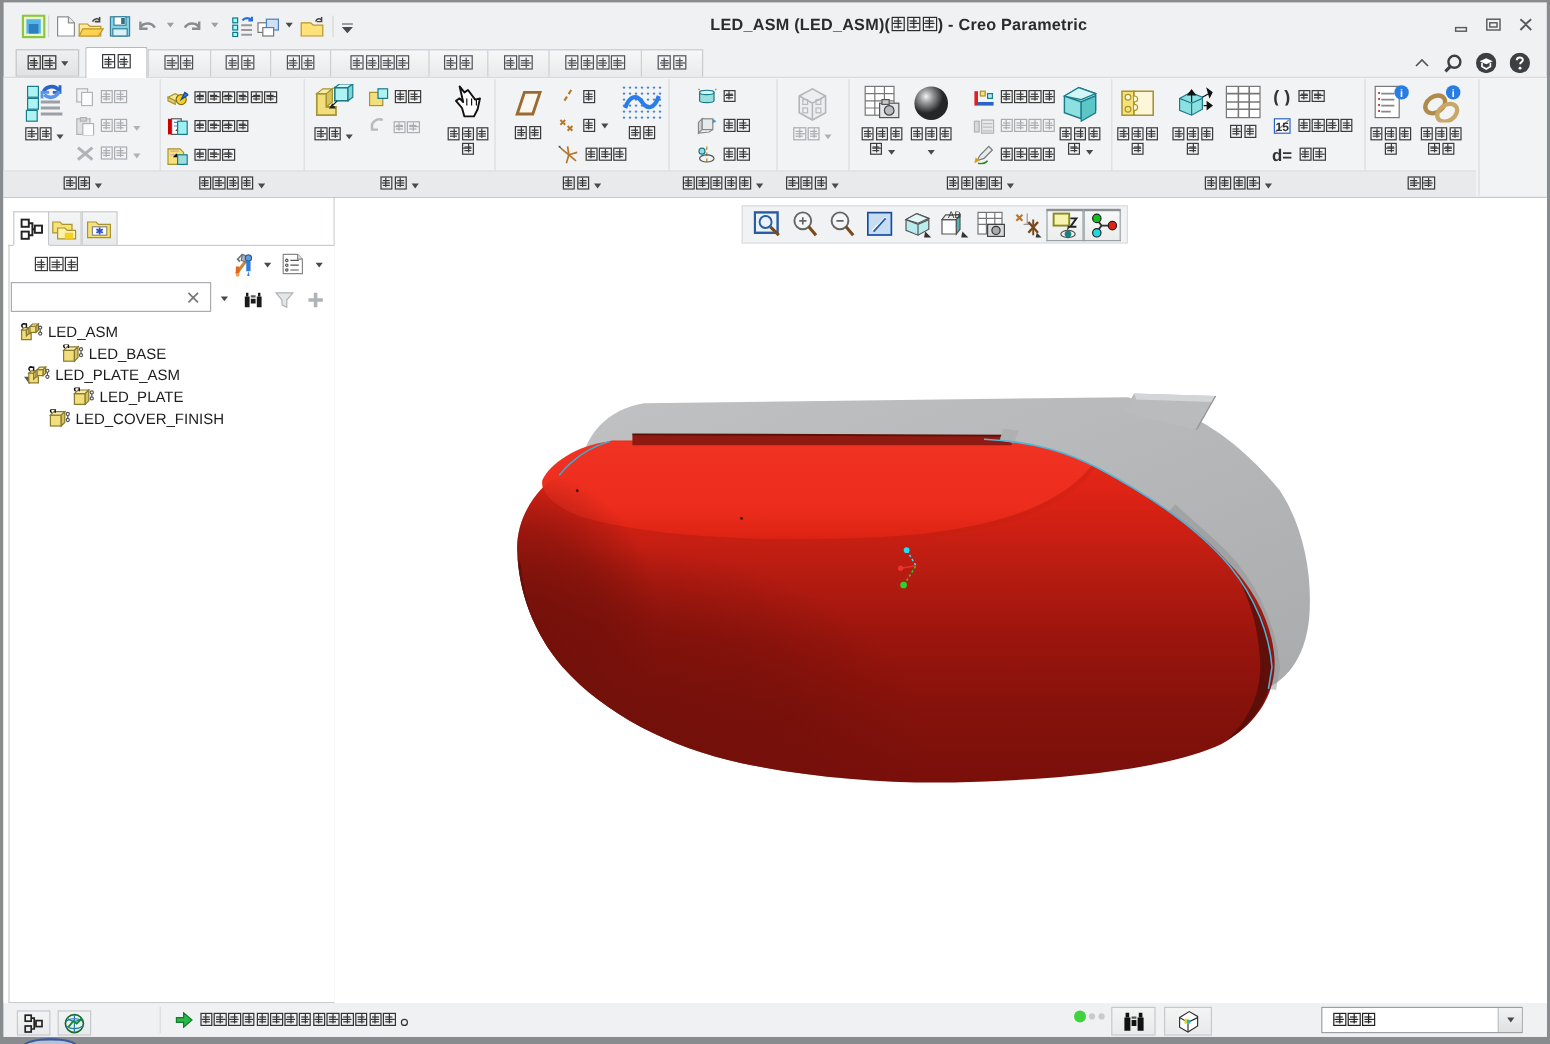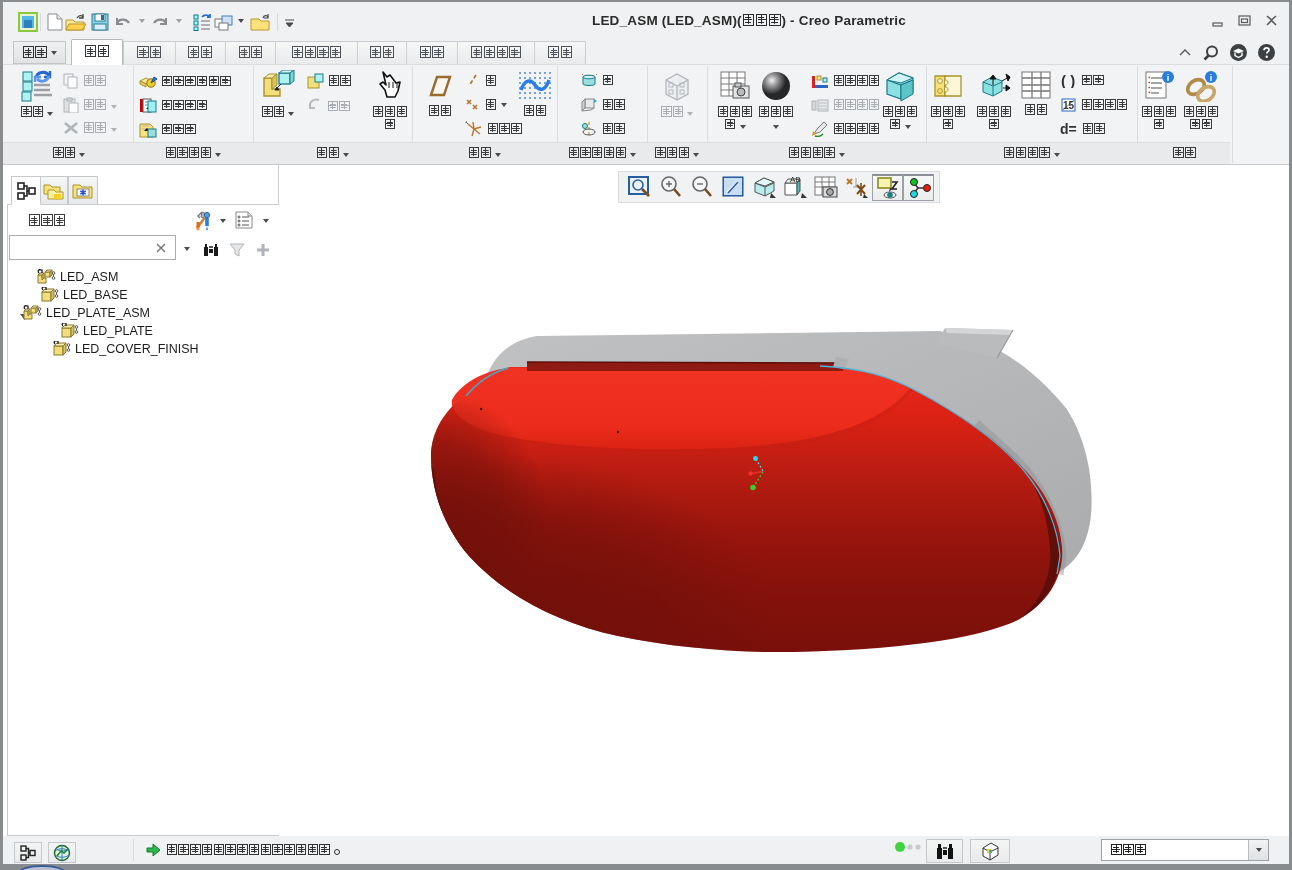--- a/index.html
+++ b/index.html
@@ -527,36 +527,36 @@
               <path d="M8 8h4v4H8z" fill="#1a1a1a"></path>
               <path d="M8 5h4v2H8z" fill="#555"></path>
             </svg></span>
           <span class="ab" style="left:220px;top:37px"><svg width="18" height="16" viewBox="0 0 18 16">
               <path d="M2 2h14l-5 6v6l-4-2V8z" fill="#e4e6e8" stroke="#b0b4b8"></path>
             </svg></span>
           <span class="ab" style="left:247px;top:37px"><svg width="16" height="16" viewBox="0 0 16 16">
               <path d="M8 2v12M2 8h12" stroke="#b0b4b8" stroke-width="3"></path>
             </svg></span>
     <div class="tree">
-            <div class="trow" style="left:28px;top:1px">
+            <div class="trow" style="left:8px;top:1px">
               <svg width="20" height="16" viewBox="0 0 20 16">
                 <path d="M2 6v8h8V9H6V6z" fill="#f2de7c" stroke="#8a7a2e"></path>
                 <path d="M2 6l2-2h4L6 6z" fill="#f8ecae" stroke="#8a7a2e"></path>
                 <path d="M6 6l2-2v5l-2 2z" fill="#d8c25a" stroke="#8a7a2e"></path>
                 <rect x="9" y="3" width="5" height="5" fill="#f2de7c" stroke="#8a7a2e"></rect>
                 <path d="M9 3l2-2h5l-2 2z" fill="#f8ecae" stroke="#8a7a2e"></path>
                 <path d="M14 3l2-2v5l-2 2z" fill="#d8c25a" stroke="#8a7a2e"></path>
                 <path d="M3 4C1 2 3 0 5 1M3 1h3v3" fill="none" stroke="#111" stroke-width="1.2"></path>
                 <circle cx="17.5" cy="4" r="1.3" fill="none" stroke="#555"></circle>
                 <circle cx="17.5" cy="9" r="1.3" fill="none" stroke="#555"></circle>
                 <path d="M17.5 5.3v2.4" stroke="#555"></path>
               </svg>
               <span style="margin-left:4px">LED_ASM</span>
             </div>
-            <div class="trow" style="left:31px;top:19px">
+            <div class="trow" style="left:42px;top:19px">
               <svg width="20" height="16" viewBox="0 0 20 16">
                 <rect x="3" y="5" width="9" height="9" fill="#f2de7c" stroke="#8a7a2e"></rect>
                 <path d="M3 5l3-3h9l-3 3z" fill="#f8ecae" stroke="#8a7a2e"></path>
                 <path d="M12 5l3-3v9l-3 3z" fill="#d8c25a" stroke="#8a7a2e"></path>
                 <path d="M4 3C2 1 4-1 6 0M4 0h3v3" fill="none" stroke="#111" stroke-width="1.2"></path>
                 <circle cx="17.5" cy="4" r="1.3" fill="none" stroke="#555"></circle>
                 <circle cx="17.5" cy="9" r="1.3" fill="none" stroke="#555"></circle>
                 <path d="M17.5 5.3v2.4" stroke="#555"></path>
               </svg>
               <span style="margin-left:4px">LED_BASE</span>
@@ -586,21 +586,21 @@
                 <rect x="3" y="5" width="9" height="9" fill="#f2de7c" stroke="#8a7a2e"></rect>
                 <path d="M3 5l3-3h9l-3 3z" fill="#f8ecae" stroke="#8a7a2e"></path>
                 <path d="M12 5l3-3v9l-3 3z" fill="#d8c25a" stroke="#8a7a2e"></path>
                 <path d="M4 3C2 1 4-1 6 0M4 0h3v3" fill="none" stroke="#111" stroke-width="1.2"></path>
                 <circle cx="17.5" cy="4" r="1.3" fill="none" stroke="#555"></circle>
                 <circle cx="17.5" cy="9" r="1.3" fill="none" stroke="#555"></circle>
                 <path d="M17.5 5.3v2.4" stroke="#555"></path>
               </svg>
               <span style="margin-left:4px">LED_PLATE</span>
             </div>
-            <div class="trow" style="left:43px;top:73px">
+            <div class="trow" style="left:31px;top:73px">
               <svg width="20" height="16" viewBox="0 0 20 16">
                 <rect x="3" y="5" width="9" height="9" fill="#f2de7c" stroke="#8a7a2e"></rect>
                 <path d="M3 5l3-3h9l-3 3z" fill="#f8ecae" stroke="#8a7a2e"></path>
                 <path d="M12 5l3-3v9l-3 3z" fill="#d8c25a" stroke="#8a7a2e"></path>
                 <path d="M4 3C2 1 4-1 6 0M4 0h3v3" fill="none" stroke="#111" stroke-width="1.2"></path>
                 <circle cx="17.5" cy="4" r="1.3" fill="none" stroke="#555"></circle>
                 <circle cx="17.5" cy="9" r="1.3" fill="none" stroke="#555"></circle>
                 <path d="M17.5 5.3v2.4" stroke="#555"></path>
               </svg>
               <span style="margin-left:4px">LED_COVER_FINISH</span>

